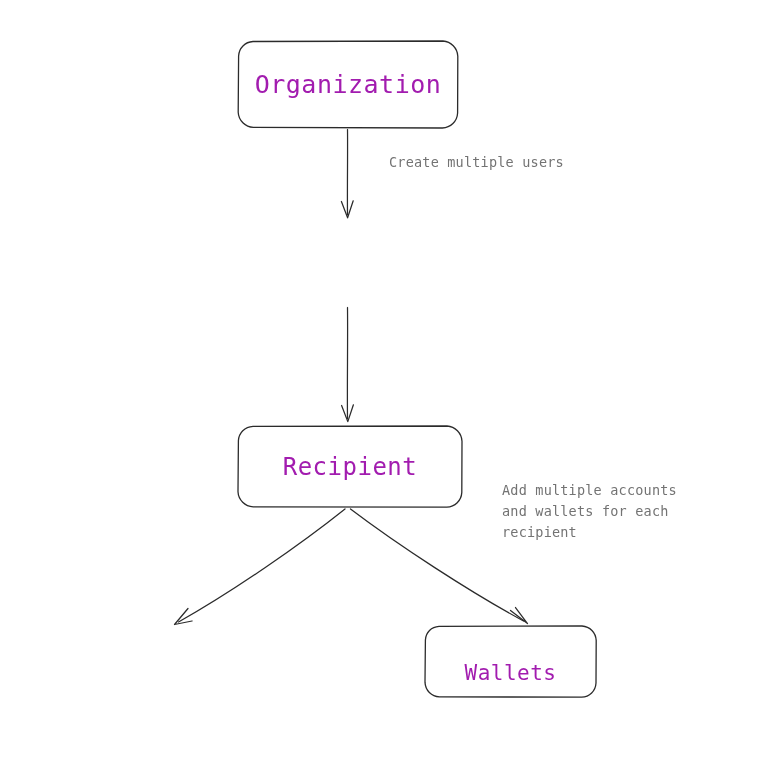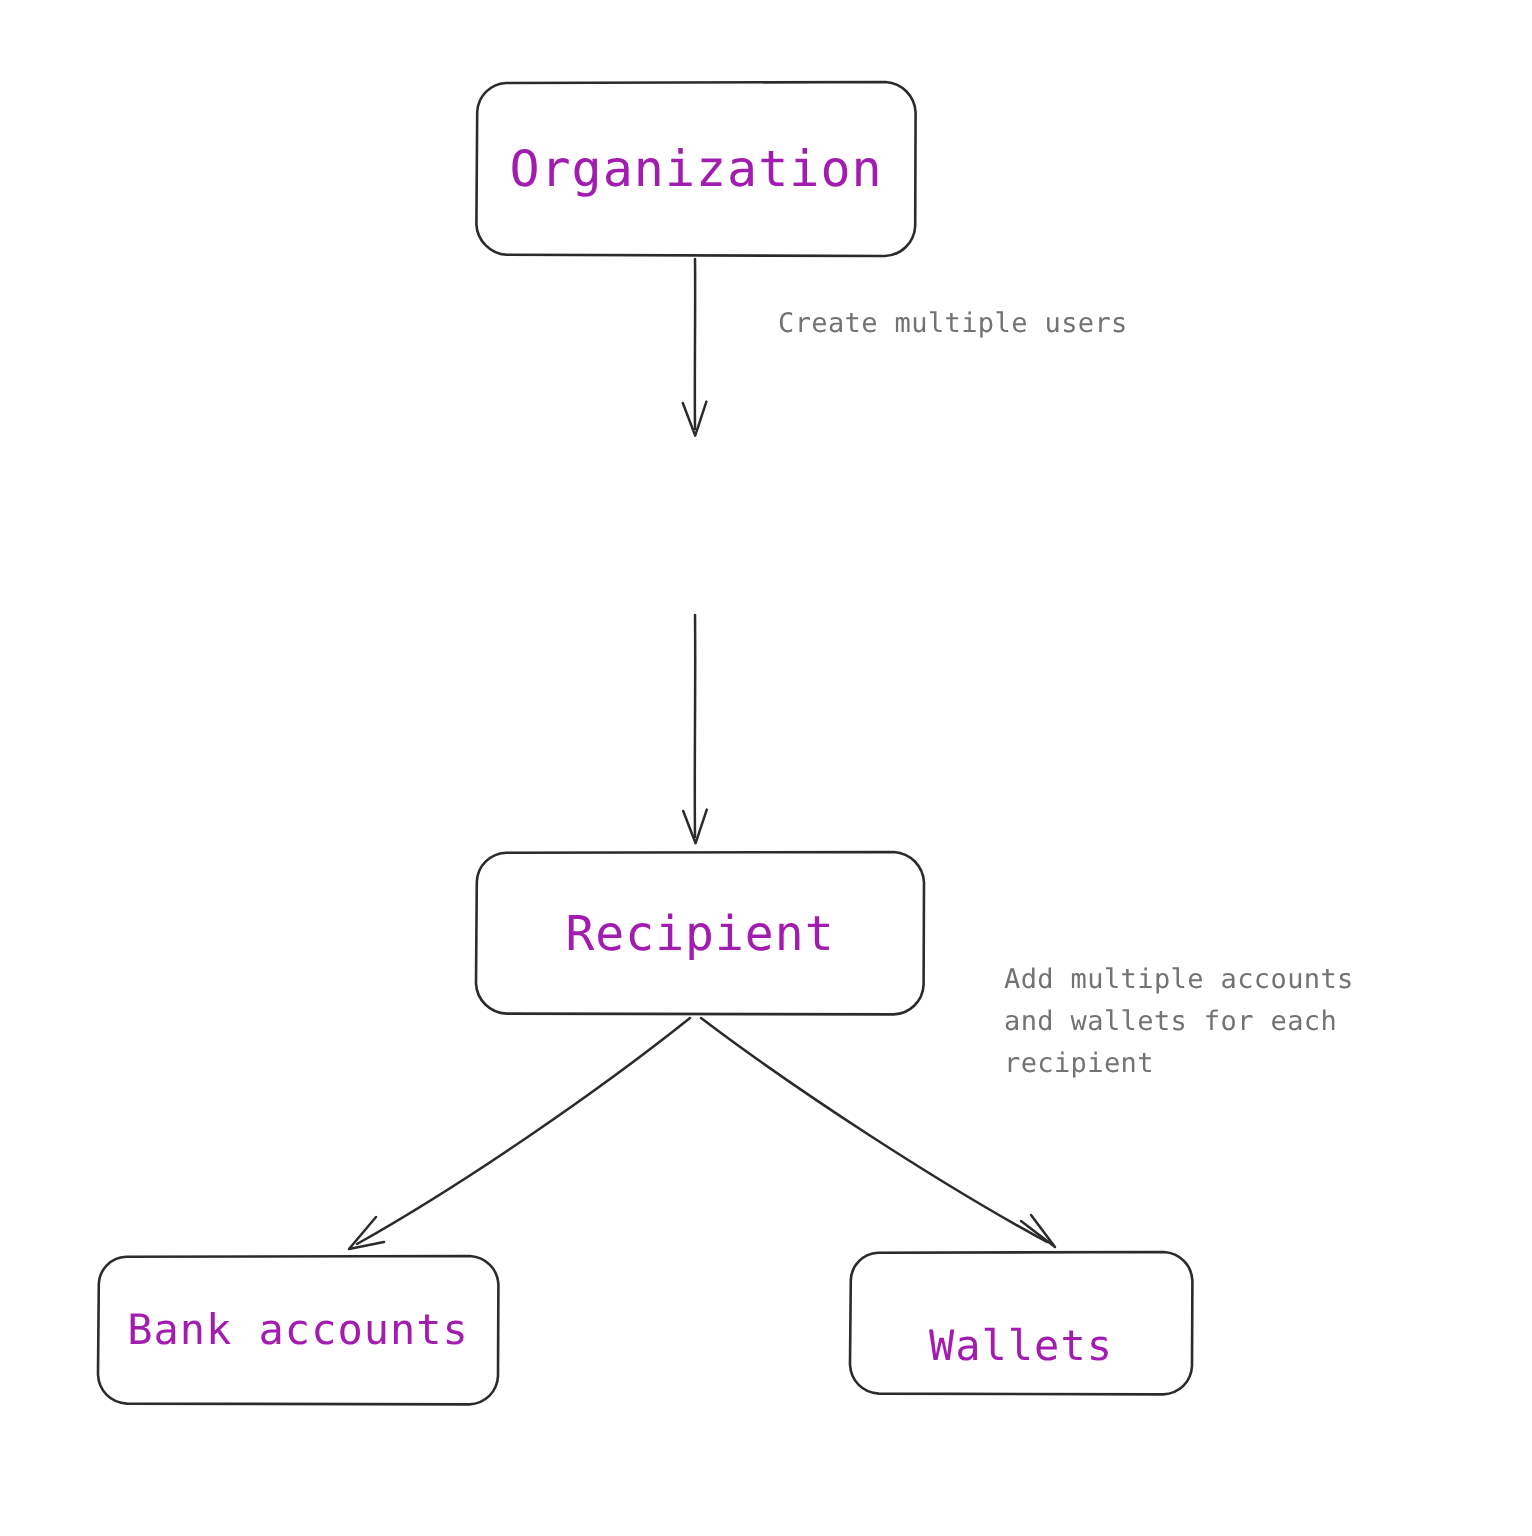--- a/index.html
+++ b/index.html
@@ -108,28 +108,20 @@
 
   <div class="node" style="left:237px; top:425px; width:226px; height:83px;">
     <svg class="node-shape" viewBox="0 0 226 83" preserveAspectRatio="none">
       <path d="M16,1.4 L210,1.0 C218.2,1.6 224.6,8.0 225.0,16.2 L224.8,67.4
                C224.4,75.6 218.0,81.8 209.8,82.2 L16.2,81.8
                C8.0,81.4 1.4,75.0 1.0,66.8 L1.4,15.8 C1.8,7.8 7.8,1.9 16,1.4 Z" fill="#ffffff" stroke="#2b2b2b" stroke-width="1.3" stroke-linejoin="round"></path>
     </svg>
     <span class="node-label" style="font-size:24px;">Recipient</span>
   </div>
 
-  <div class="node" style="left:48px; top:627px; width:202px; height:76px;">
-    <svg class="node-shape" viewBox="0 0 202 76" preserveAspectRatio="none">
-      <path d="M15,1.4 L187,1.0 C195.0,1.6 200.8,7.4 201.2,15.4 L201.0,61.0
-               C200.6,69.0 194.6,74.8 186.6,75.2 L15.4,74.8
-               C7.4,74.4 1.4,68.4 1.0,60.4 L1.4,15.0 C1.8,7.4 7.4,1.9 15,1.4 Z" fill="#ffffff" stroke="#2b2b2b" stroke-width="1.3" stroke-linejoin="round"></path>
-    </svg>
-    <span class="node-label" style="font-size:21px;">Bank accounts</span>
-  </div>
 
   <div class="node" style="left:424px; top:625px; width:173px; height:73px;">
     <svg class="node-shape" viewBox="0 0 173 73" preserveAspectRatio="none">
       <path d="M15,1.4 L158,1.0 C166.0,1.6 171.8,7.4 172.2,15.4 L172.0,58.0
                C171.6,66.0 165.6,71.8 157.6,72.2 L15.4,71.8
                C7.4,71.4 1.4,65.4 1.0,57.4 L1.4,15.0 C1.8,7.4 7.4,1.9 15,1.4 Z" fill="#ffffff" stroke="#2b2b2b" stroke-width="1.3" stroke-linejoin="round"></path>
     </svg>
     <span class="node-label" style="font-size:21px;margin-top:24px;">Wallets</span>
   </div>
 

